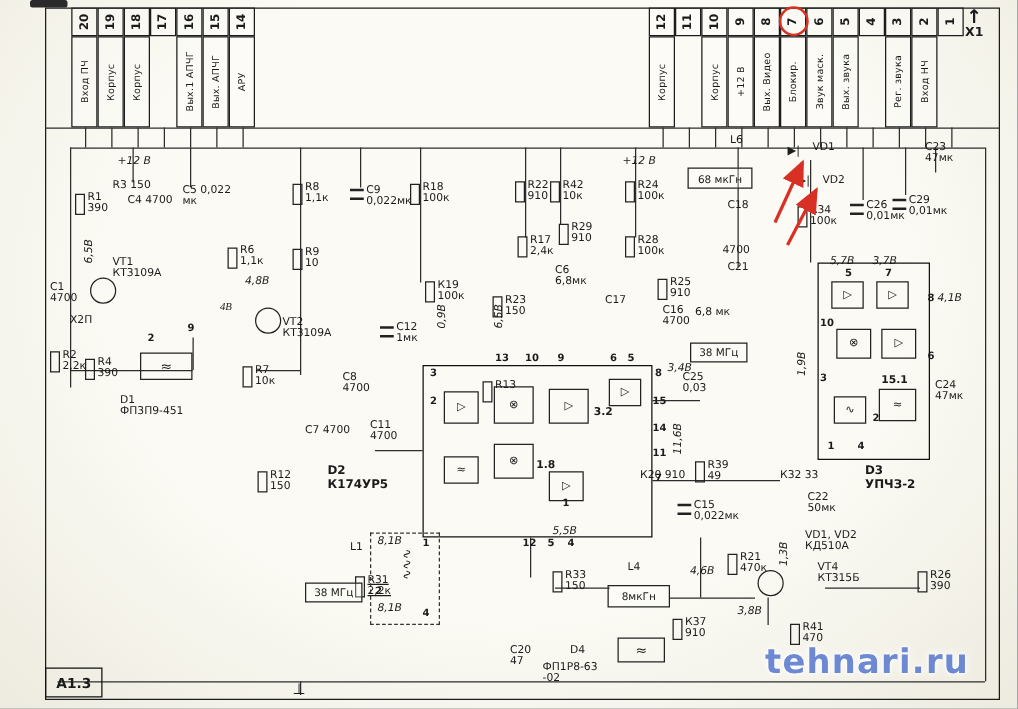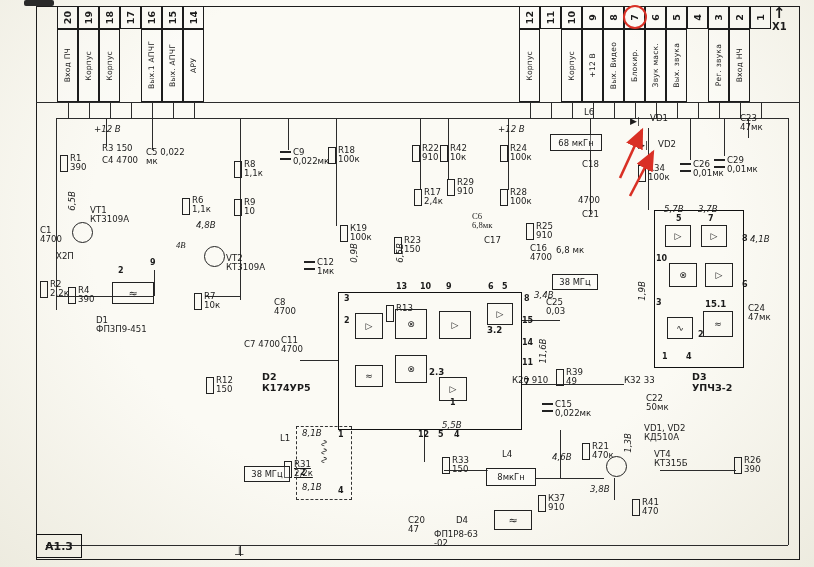--- a/index.html
+++ b/index.html
@@ -205,21 +205,21 @@
     </div>
   <div id="comps">
       <div class="volt" style="position: absolute; left: 94px; top: 124px;">+12 В</div>
       <div class="comp" style="position: absolute; left: 60px; top: 154px;">
         <span class="sym-res"></span>
         <span class="col">
           <span>R1</span>
           <span>390</span>
         </span>
       </div>
-      <div class="comp" style="position: absolute; left: 102px; top: 144px;">
+      <div class="comp" style="position: absolute; left: 90px; top: 144px;">
         <span class="col">
           <span>R3 150</span>
         </span>
       </div>
       <div class="comp" style="position: absolute; left: 102px; top: 156px;">
         <span class="col">
           <span>C4 4700</span>
         </span>
       </div>
       <div class="comp" style="position: absolute; left: 146px; top: 148px;">
@@ -293,21 +293,21 @@
           <span>10к</span>
         </span>
       </div>
       <div class="comp" style="position: absolute; left: 206px; top: 376px;">
         <span class="sym-res"></span>
         <span class="col">
           <span>R12</span>
           <span>150</span>
         </span>
       </div>
-      <div class="comp" style="position: absolute; left: 234px; top: 160px;">
+      <div class="comp" style="position: absolute; left: 234px; top: 146px;">
         <span class="sym-res"></span>
         <span class="col">
           <span>R8</span>
           <span>1,1к</span>
         </span>
       </div>
       <div class="comp" style="position: absolute; left: 234px; top: 198px;">
         <span class="sym-res"></span>
         <span class="col">
           <span>R9</span>
@@ -353,21 +353,21 @@
         <span class="col">
           <span>C8</span>
           <span>4700</span>
         </span>
       </div>
       <div class="comp" style="position: absolute; left: 244px; top: 340px;">
         <span class="col">
           <span>C7 4700</span>
         </span>
       </div>
-      <div class="comp" style="position: absolute; left: 281px; top: 336px;">
+      <div class="comp" style="position: absolute; left: 296px; top: 336px;">
         <span class="col">
           <span>C11</span>
           <span>4700</span>
         </span>
       </div>
       <div class="comp" style="position: absolute; left: 386px; top: 304px;">
         <span class="sym-res"></span>
         <span class="col">
           <span>R13</span>
         </span>
@@ -395,21 +395,21 @@
           <span>2,4к</span>
         </span>
       </div>
       <div class="comp" style="position: absolute; left: 447px; top: 178px;">
         <span class="sym-res"></span>
         <span class="col">
           <span>R29</span>
           <span>910</span>
         </span>
       </div>
-      <div class="comp" style="position: absolute; left: 472px; top: 212px; font-family: Liberation Serif, serif;">
+      <div class="comp" style="position: absolute; left: 444px; top: 212px;">
         <span class="col">
           <span>C6</span>
           <span>6,8мк</span>
         </span>
       </div>
       <div class="volt" style="position: absolute; left: 498px; top: 124px;">+12 В</div>
       <div class="comp" style="position: absolute; left: 500px; top: 144px;">
         <span class="sym-res"></span>
         <span class="col">
           <span>R24</span>
@@ -693,22 +693,22 @@
       </div>
     <div class="icb" style="left:16px;top:72px;width:28px;height:22px">
         <span>≈</span>
       </div>
     <div class="icb" style="left:56px;top:62px;width:32px;height:28px">
         <span>⊗</span>
       </div>
     <div class="icb" style="left:100px;top:84px;width:28px;height:24px">
         <span>▷</span>
       </div>
-    <div class="icsec" style="left:148px;top:32px">3.2</div>
-    <div class="icsec" style="left:90px;top:74px">2.3</div>
+    <div class="icsec" style="left:136px;top:32px">3.2</div>
+    <div class="icsec" style="left:90px;top:74px">1.8</div>
   </div>
   <div class="iclabel" style="left:262px;top:372px">
     <span>D2</span>
     <span>К174УР5</span>
   </div>
 
   <div class="ic" style="left:654px;top:210px;width:90px;height:158px">
     <div class="icb" style="left:10px;top:14px;width:26px;height:22px">
         <span>▷</span>
       </div>
@@ -745,16 +745,17 @@
   <svg class="redarrows" width="100" height="100" viewBox="0 0 100 100">
     <defs>
       <marker id="ah" markerWidth="9" markerHeight="8" refX="7" refY="3.5" orient="auto">
         <path d="M0,0L8,3.5L0,7Z" fill="#d93025"></path>
       </marker>
     </defs>
     <line x1="22" y1="66" x2="44" y2="18" stroke="#d93025" stroke-width="2.6" marker-end="url(#ah)"></line>
     <line x1="32" y1="84" x2="55" y2="40" stroke="#d93025" stroke-width="2.6" marker-end="url(#ah)"></line>
   </svg>
 
+  <div class="watermark" style="color: rgb(91, 123, 208);">tehnari.ru</div>
   <div class="modulebox">
     <span>А1.3</span>
   </div>
 </div>
 
 </body></html>

